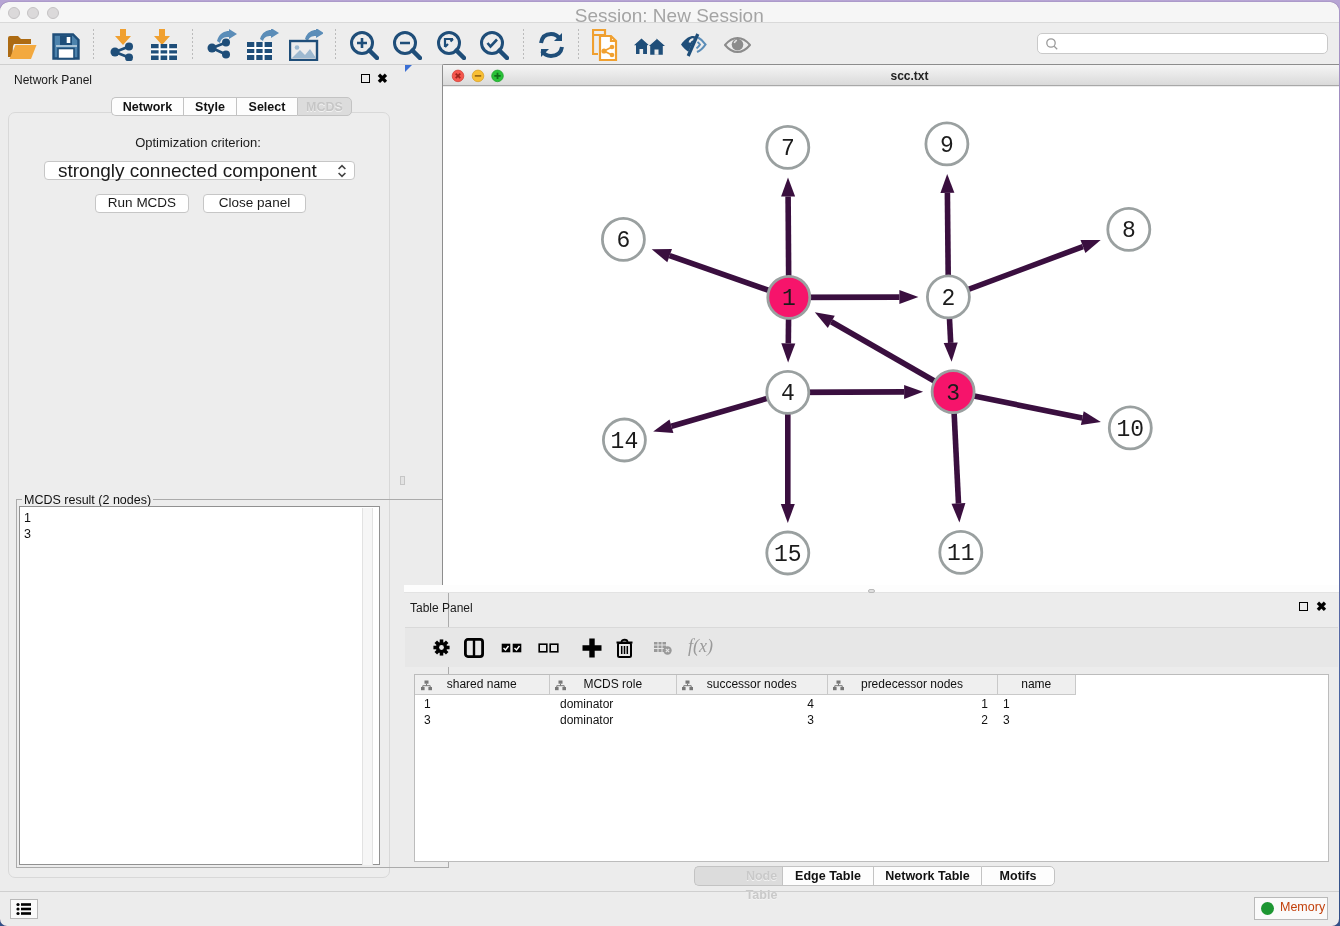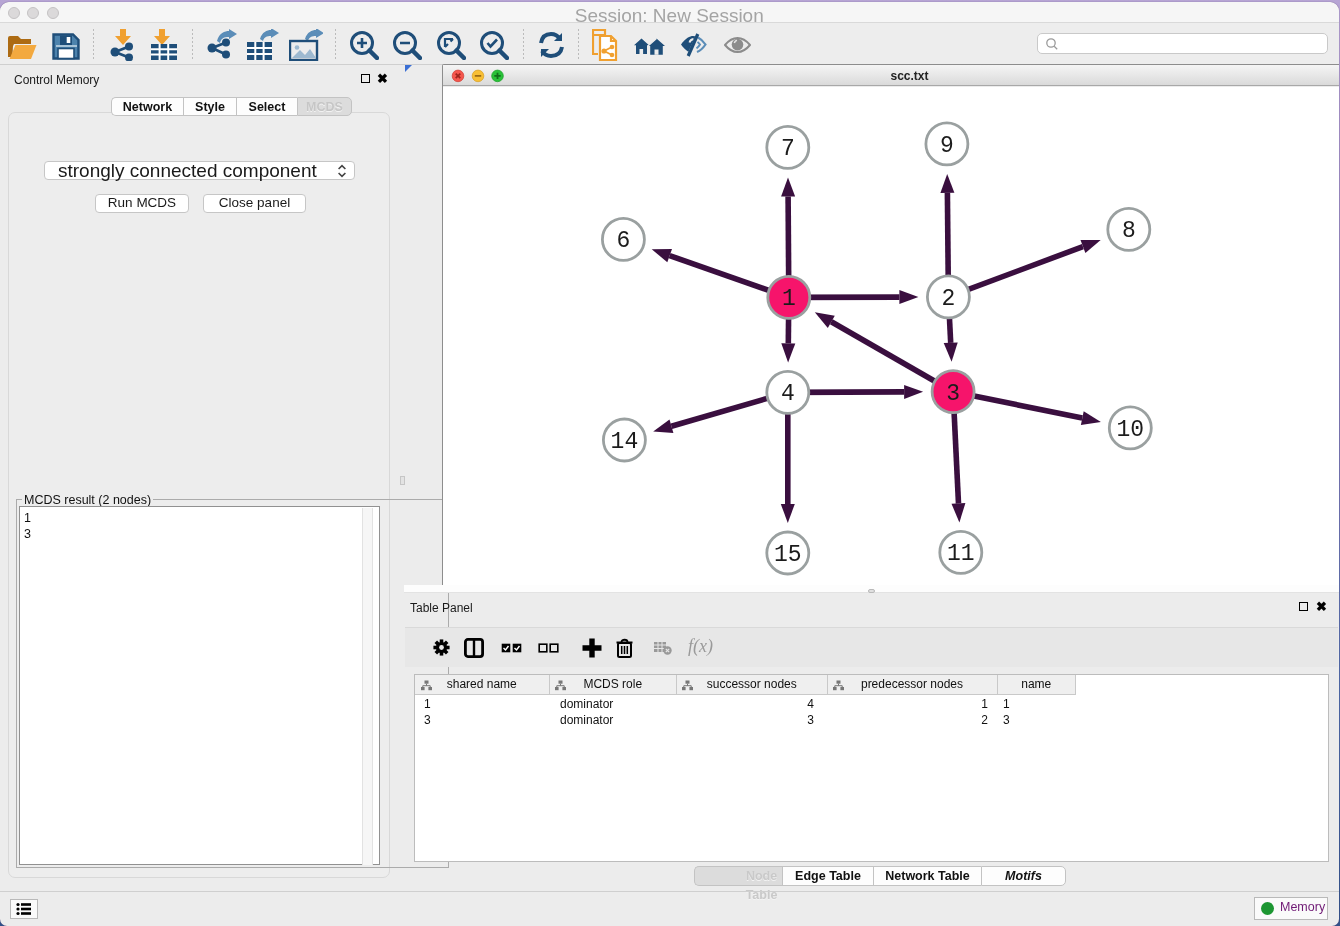--- a/index.html
+++ b/index.html
@@ -208,30 +208,31 @@
 <path d="M10.3 6 a4.2 4.2 0 0 1 2.6 -2.7" stroke="#e6e6e6" stroke-width="1.6" fill="none"></path>
 </svg>
     <div class="searchbox">
         <svg width="16" height="16" style="position:absolute;left:6px;top:2px;" viewBox="0 0 16 16">
           <circle cx="7" cy="7" r="4.2" fill="none" stroke="#9a9a9a" stroke-width="1.3"></circle>
           <line x1="10.2" y1="10.2" x2="13.2" y2="13.2" stroke="#9a9a9a" stroke-width="1.3"></line>
         </svg>
       </div>
   </div>
 
-  <div class="cp-title">Control Memory</div>
+  <div class="cp-title">Network Panel</div>
   <div class="float-sq" style="left:361px; top:72px;"></div>
   <div class="close-x" style="left:377px; top:72px;">✖</div>
   <div class="cp-panel"></div>
   <div class="cp-tabs">
     <div class="tab first" style="width:72px;">Network</div>
     <div class="tab" style="width:53px;">Style</div>
     <div class="tab" style="width:61px;">Select</div>
     <div class="tab last disabled" style="width:55px;">MCDS</div>
   </div>
+  <div class="opt-label">Optimization criterion:</div>
   <div class="dropdown">strongly connected component
     <svg width="10" height="14" viewBox="0 0 10 14" style="position:absolute; right:7px; top:2px;">
       <path d="M1.6 5 L5 1.6 L8.4 5" fill="none" stroke="#444" stroke-width="1.6"></path>
       <path d="M1.6 9 L5 12.4 L8.4 9" fill="none" stroke="#444" stroke-width="1.6"></path>
     </svg>
   </div>
   <div class="btn" style="left:95px; width:94px;">Run MCDS</div>
   <div class="btn" style="left:203px; width:103px;">Close panel</div>
   <div class="fieldset">
     <div class="fieldset-legend">MCDS result (2 nodes)</div>
@@ -426,31 +427,31 @@
     <div class="trow" style="left:9px;top:37px;">3</div>
     <div class="trow" style="left:145px;top:37px;">dominator</div>
     <div class="trow" style="left:262px;top:37px;width:137px;text-align:right;">3</div>
     <div class="trow" style="left:412px;top:37px;width:161px;text-align:right;">2</div>
     <div class="trow" style="left:588px;top:37px;">3</div>
   </div>
   <div class="tp-tabs">
     <div class="ttab first disabled" style="width:88px;padding-left:46px;">Node Table</div>
     <div class="ttab" style="width:91px;">Edge Table</div>
     <div class="ttab" style="width:108px;">Network Table</div>
-    <div class="ttab last" style="width:85px;font-style:italic;">Motifs</div>
+    <div class="ttab last" style="width:74px;">Motifs</div>
   </div>
 
   <div class="statusline"></div>
   <div class="status-btn" style="left:10px; top:897px; width:28px; height:20px;">
     <svg width="16" height="14" viewBox="0 0 16 14" style="position:absolute;left:5px;top:2px;">
       <circle cx="2" cy="2.5" r="1.6" fill="#000"></circle>
         <rect x="5" y="1.2" width="10" height="2.6" fill="#000"></rect>
       <circle cx="2" cy="7" r="1.6" fill="#000"></circle>
         <rect x="5" y="5.7" width="10" height="2.6" fill="#000"></rect>
       <circle cx="2" cy="11.5" r="1.6" fill="#000"></circle>
         <rect x="5" y="10.2" width="10" height="2.6" fill="#000"></rect>
     </svg>
   </div>
   <div class="status-btn" style="left:1254px; top:895px; width:74px; height:23px;">
     <span style="position:absolute;left:6px;top:4px;width:13px;height:13px;border-radius:50%;background:#1d9632;"></span>
-    <span style="position:absolute;left:25px;top:2px;font-size:12.5px;color:#701a75;">Memory</span>
+    <span style="position:absolute;left:25px;top:2px;font-size:12.5px;color:#c2410c;">Memory</span>
   </div>
 </div>
 
 </body></html>

